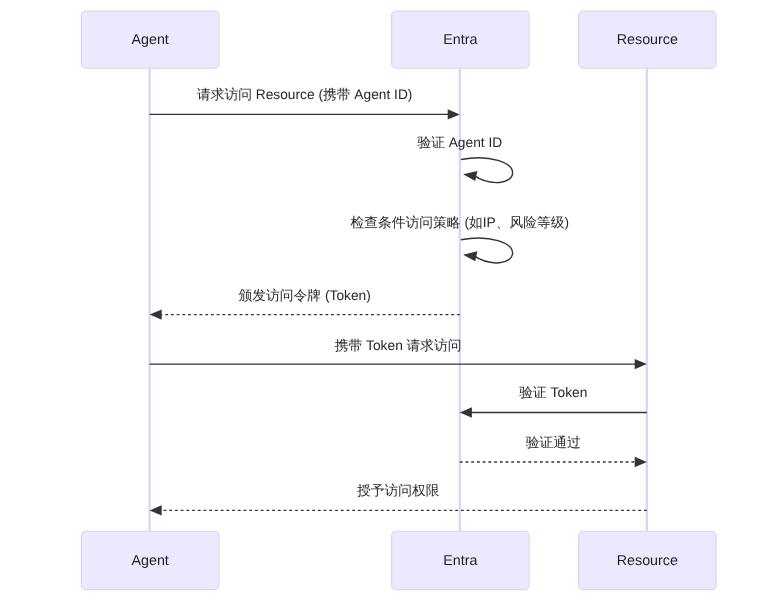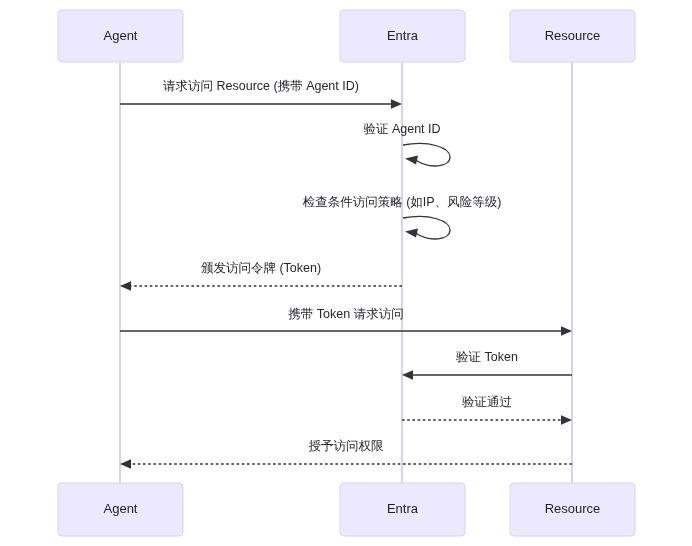--- a/index.html
+++ b/index.html
@@ -11,20 +11,21 @@
     width: 692px;
     height: 546px;
     font-family: "Liberation Sans", "DejaVu Sans", sans-serif;
     overflow: hidden;
     position: relative;
   }
   #diagram-root {
     position: relative;
     width: 568px;
     height: 546px;
+    margin-left: 16px;
   }
   svg#seq-svg {
     position: absolute;
     left: 0;
     top: 0;
     width: 692px;
     height: 546px;
     display: block;
   }
   .actor-box {

